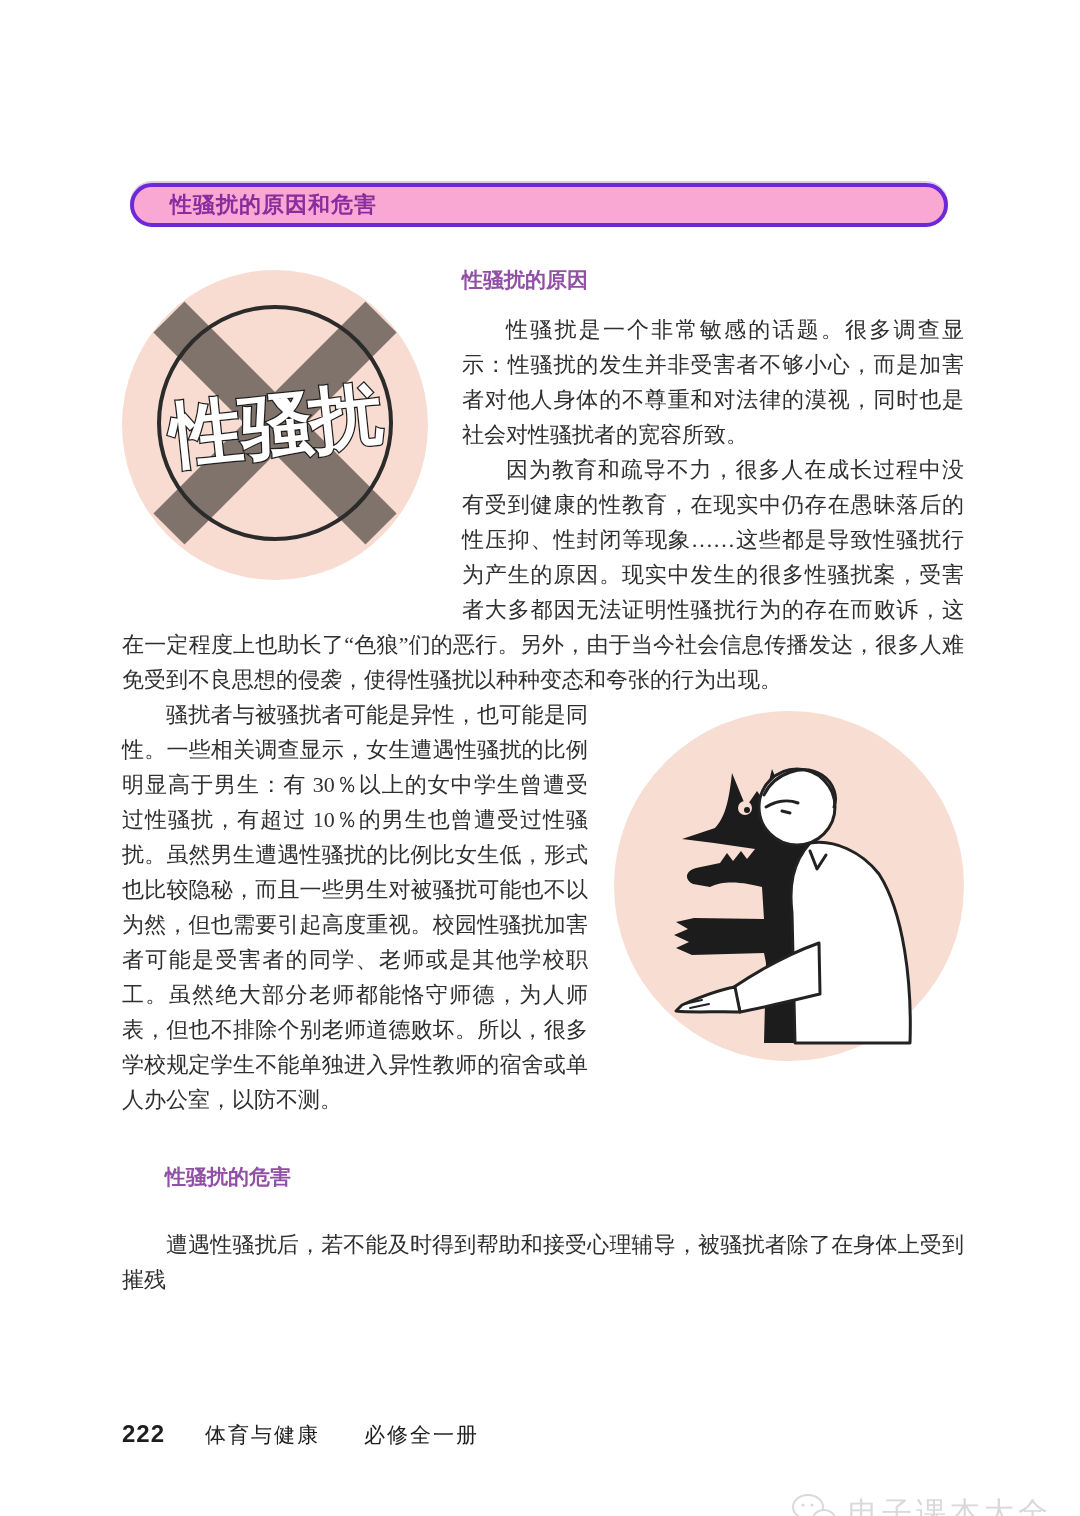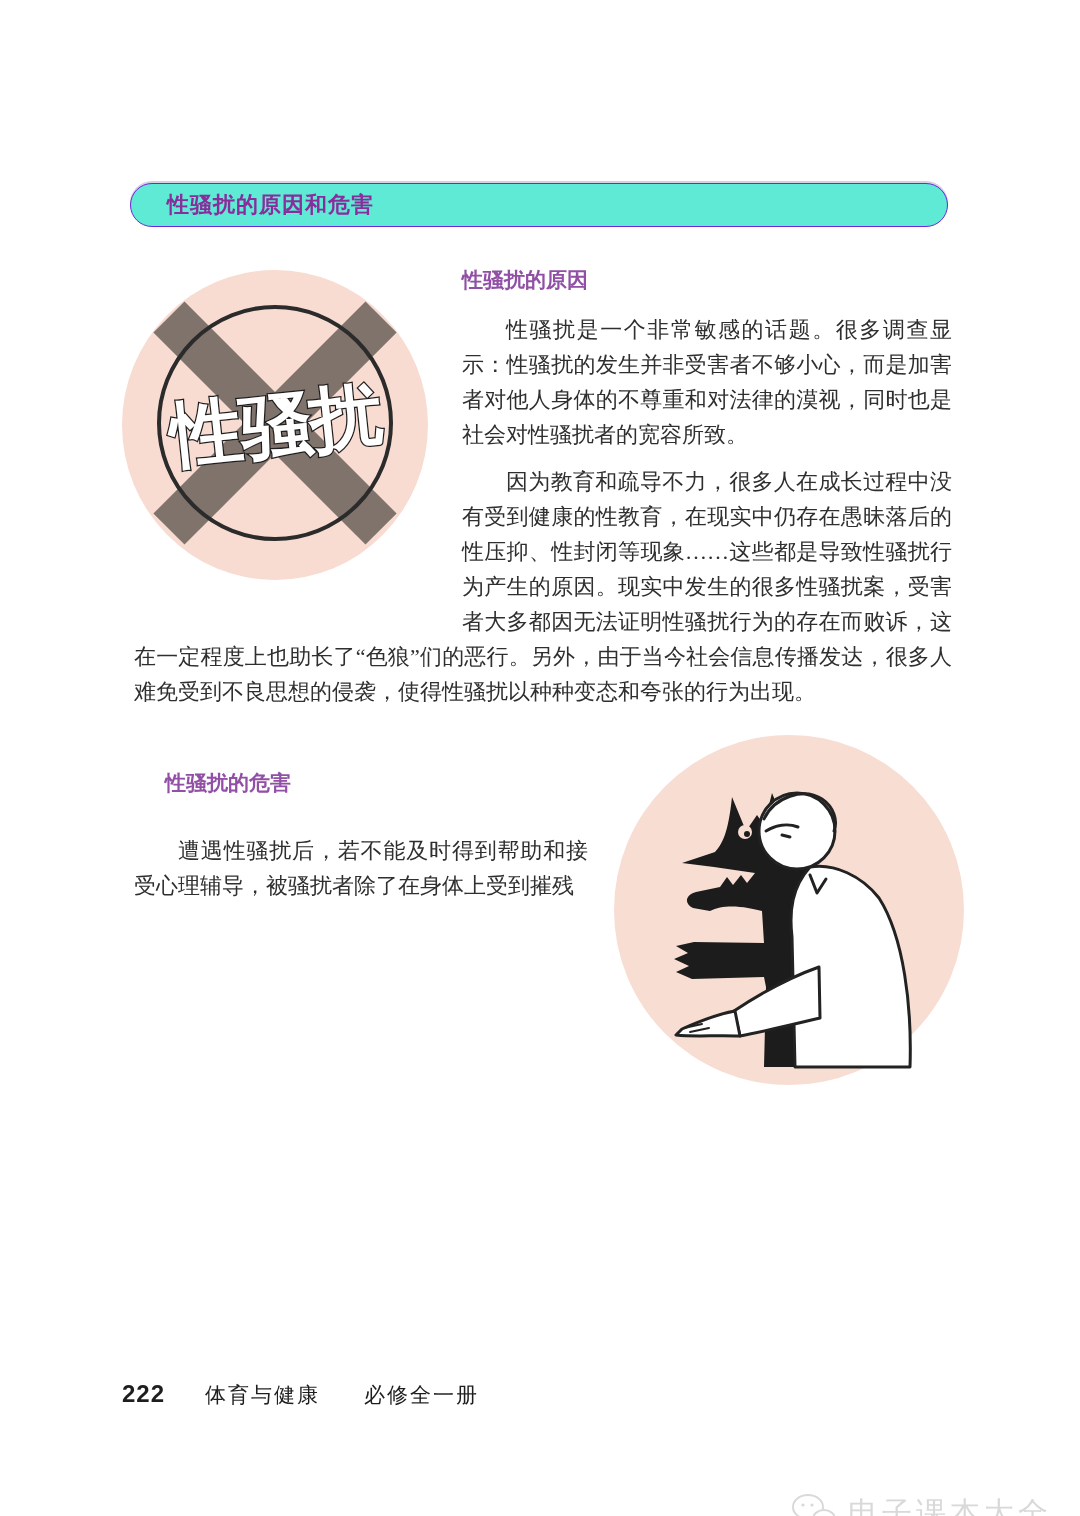--- a/index.html
+++ b/index.html
@@ -8,65 +8,65 @@
     width:1080px;height:1516px;
     background:#ffffff;
     overflow:hidden;
     font-family:"Liberation Serif","DejaVu Serif",serif;
     color:#2f2f2f;
   }
   
   .banner{
     position:absolute;left:130px;top:183px;
     width:818px;height:44px;
-    background:#5eead4;
-    border:1px solid #6d28d9;
+    background:#f9a8d4;
+    border:4px solid #6d28d9;
     border-radius:24px;
     box-sizing:border-box;
     display:flex;align-items:center;
     box-shadow:0 -2px 0 #d8cfe6;
   }
   .banner-title{
     margin-left:36px;
     font-family:"Liberation Sans","DejaVu Sans",sans-serif;
     font-weight:bold;font-size:22px;letter-spacing:1px;
     color:#8a2d9c;
   }
   
   .content{
     position:absolute;left:122px;top:248px;width:842px;
   }
   .content p{
-    margin:12px;
+    margin:0;
     font-size:22px;line-height:35px;
     text-align:justify;
     text-indent:2em;
     color:#2f2f2f;
   }
   .sec-heading{
     font-family:"Liberation Sans","DejaVu Sans",sans-serif;
     font-weight:bold;font-size:21px;
     color:#9150a5;margin:0;
   }
   .heading-causes{padding-left:30px;margin:18px 0 18px 0;font-family:Liberation Mono, monospace;}
-  .heading-harms{margin:60px 0 0 43px;}
+  .heading-harms{margin:46px 0 0 43px;}
   .sec2-par{margin-top:36px !important;}
   
   .fig-left{
     float:left;width:306px;height:310px;
     margin:4px 34px 42px 0;
   }
   .fig-right{
     float:right;width:350px;height:350px;
     margin:14px 0 72px 26px;
   }
   .fig-left svg,.fig-right svg{display:block;width:100%;height:100%;}
   
   .footer{
-    position:absolute;left:122px;top:1380px;
+    position:absolute;left:122px;top:1420px;
     display:flex;align-items:baseline;
     color:#1e1e1e;
   }
   .page-num{
     font-family:"Liberation Sans","DejaVu Sans",sans-serif;
     font-weight:bold;font-size:24px;letter-spacing:1px;
   }
   .book-title{margin-left:40px;font-size:21px;letter-spacing:2px;}
   .volume{margin-left:44px;font-size:21px;letter-spacing:2px;}
   
@@ -147,20 +147,21 @@
             <path d="M152 96 C162 90 174 88 184 92" fill="none"></path>
             <path d="M205 232 C174 243 144 260 120 276 L126 301 C152 296 181 289 206 283 Z"></path>
             <path d="M121 276 C104 279 86 286 68 294 L62 300 C80 302 102 300 126 301 Z"></path>
             <path d="M70 293 L88 289 M76 297 L95 293" fill="none" stroke-width="2"></path>
             <path d="M196 140 L203 158 L212 144" fill="none"></path>
           </g>
           <path d="M168 100 L176 102" stroke="#222" stroke-width="3" stroke-linecap="round"></path>
         </svg>
       </div>
 
+      <p>骚扰者与被骚扰者可能是异性，也可能是同性。一些相关调查显示，女生遭遇性骚扰的比例明显高于男生：有 30％以上的女中学生曾遭受过性骚扰，有超过 10％的男生也曾遭受过性骚扰。虽然男生遭遇性骚扰的比例比女生低，形式也比较隐秘，而且一些男生对被骚扰可能也不以为然，但也需要引起高度重视。校园性骚扰加害者可能是受害者的同学、老师或是其他学校职工。虽然绝大部分老师都能恪守师德，为人师表，但也不排除个别老师道德败坏。所以，很多学校规定学生不能单独进入异性教师的宿舍或单人办公室，以防不测。</p>
     </div>
 
     <div class="sec2">
       <h3 class="sec-heading heading-harms">性骚扰的危害</h3>
       <p class="sec2-par">遭遇性骚扰后，若不能及时得到帮助和接受心理辅导，被骚扰者除了在身体上受到摧残</p>
     </div>
 
   </div>
 
   <div class="footer">

